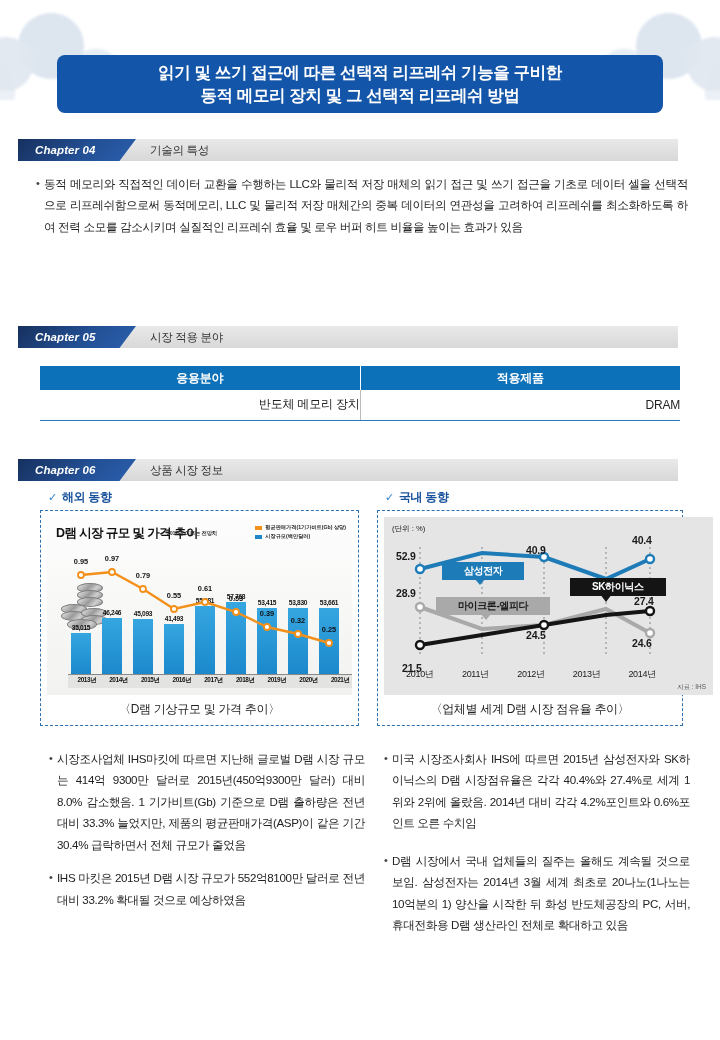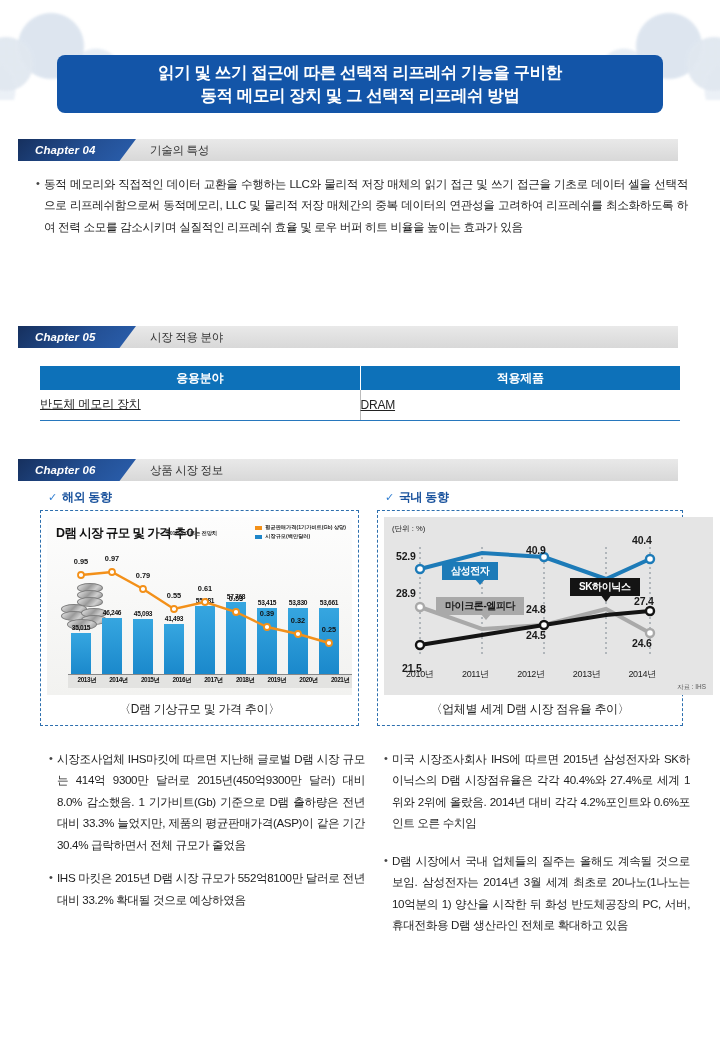--- a/index.html
+++ b/index.html
@@ -115,26 +115,25 @@
     background: #0d71b9;
     color: #ffffff;
     font-size: 12px;
     font-weight: bold;
     height: 24px;
     letter-spacing: -0.2px;
   }
   .app-table th.th-left  { border-right: 1px solid #ffffff; }
   .app-table td {
     height: 30px;
-    text-align: left;
+    text-align: right;
     font-size: 12px;
     color: #222222;
     border-bottom: 1.6px solid #2777bd;
     letter-spacing: -0.2px;
-    text-decoration: underline;
   }
   .app-table td.td-left { border-right: 1px solid #bbbbbb; }
 
   
   .trend-head {
     position: absolute;
     font-size: 12px;
     font-weight: bold;
     color: #18519c;
     letter-spacing: -0.3px;
@@ -250,21 +249,21 @@
     position: absolute; right: 7px; bottom: 3px;
     font-size: 6.4px; color: #555;
   }
   .pt-lab {
     position: absolute;
     font-size: 10.5px; font-weight: bold; color: #1a1a1a;
     letter-spacing: -0.2px;
   }
   .ser-tag {
     position: absolute;
-    font-size: 10px; font-weight: bold; padding: 2px 9px;
+    font-size: 10px; font-weight: bold; padding: 2px 22px;
     letter-spacing: -0.4px; white-space: nowrap;
   }
   .tag-samsung { background: #1d7bb8; color: #ffffff; }
   .tag-micron { background: #a9a9a9; color: #1a1a1a; }
   .tag-skh { background: #141414; color: #ffffff; }
   .tag-ptr {
     position: absolute; width: 0; height: 0;
     border-left: 6px solid transparent;
     border-right: 6px solid transparent;
   }

